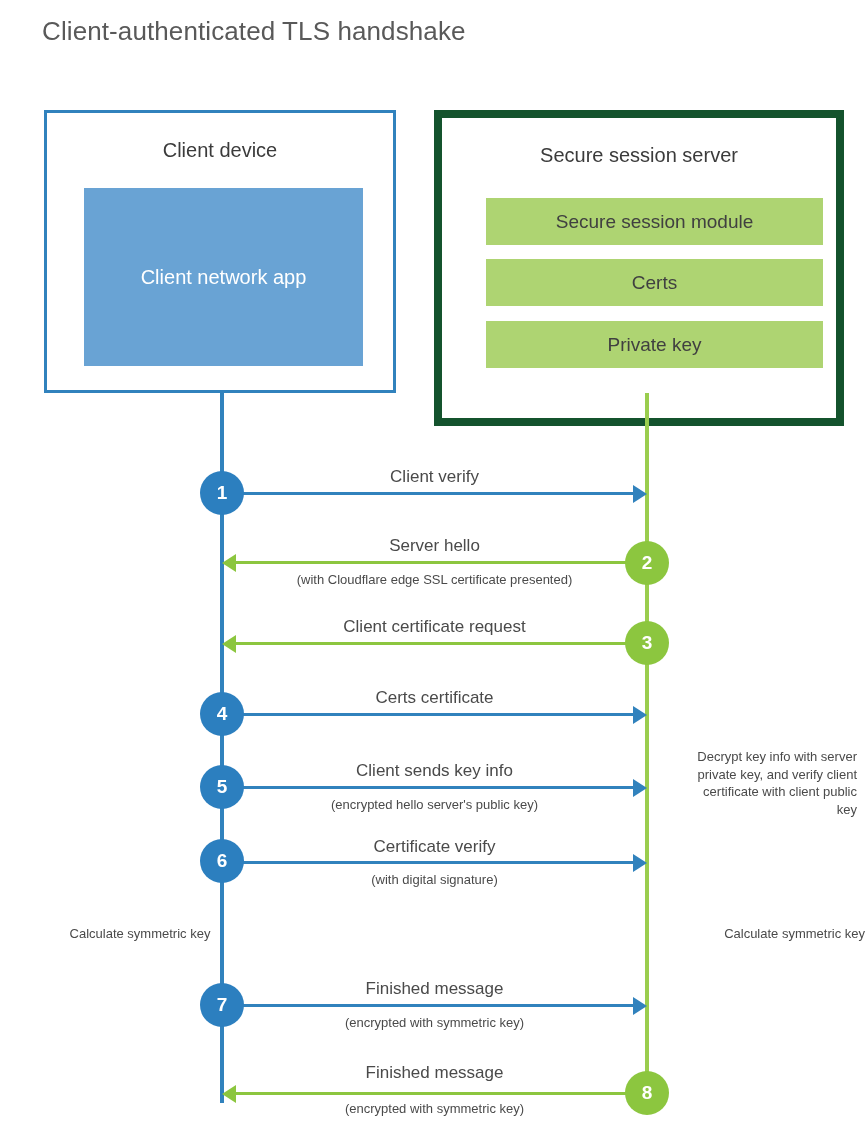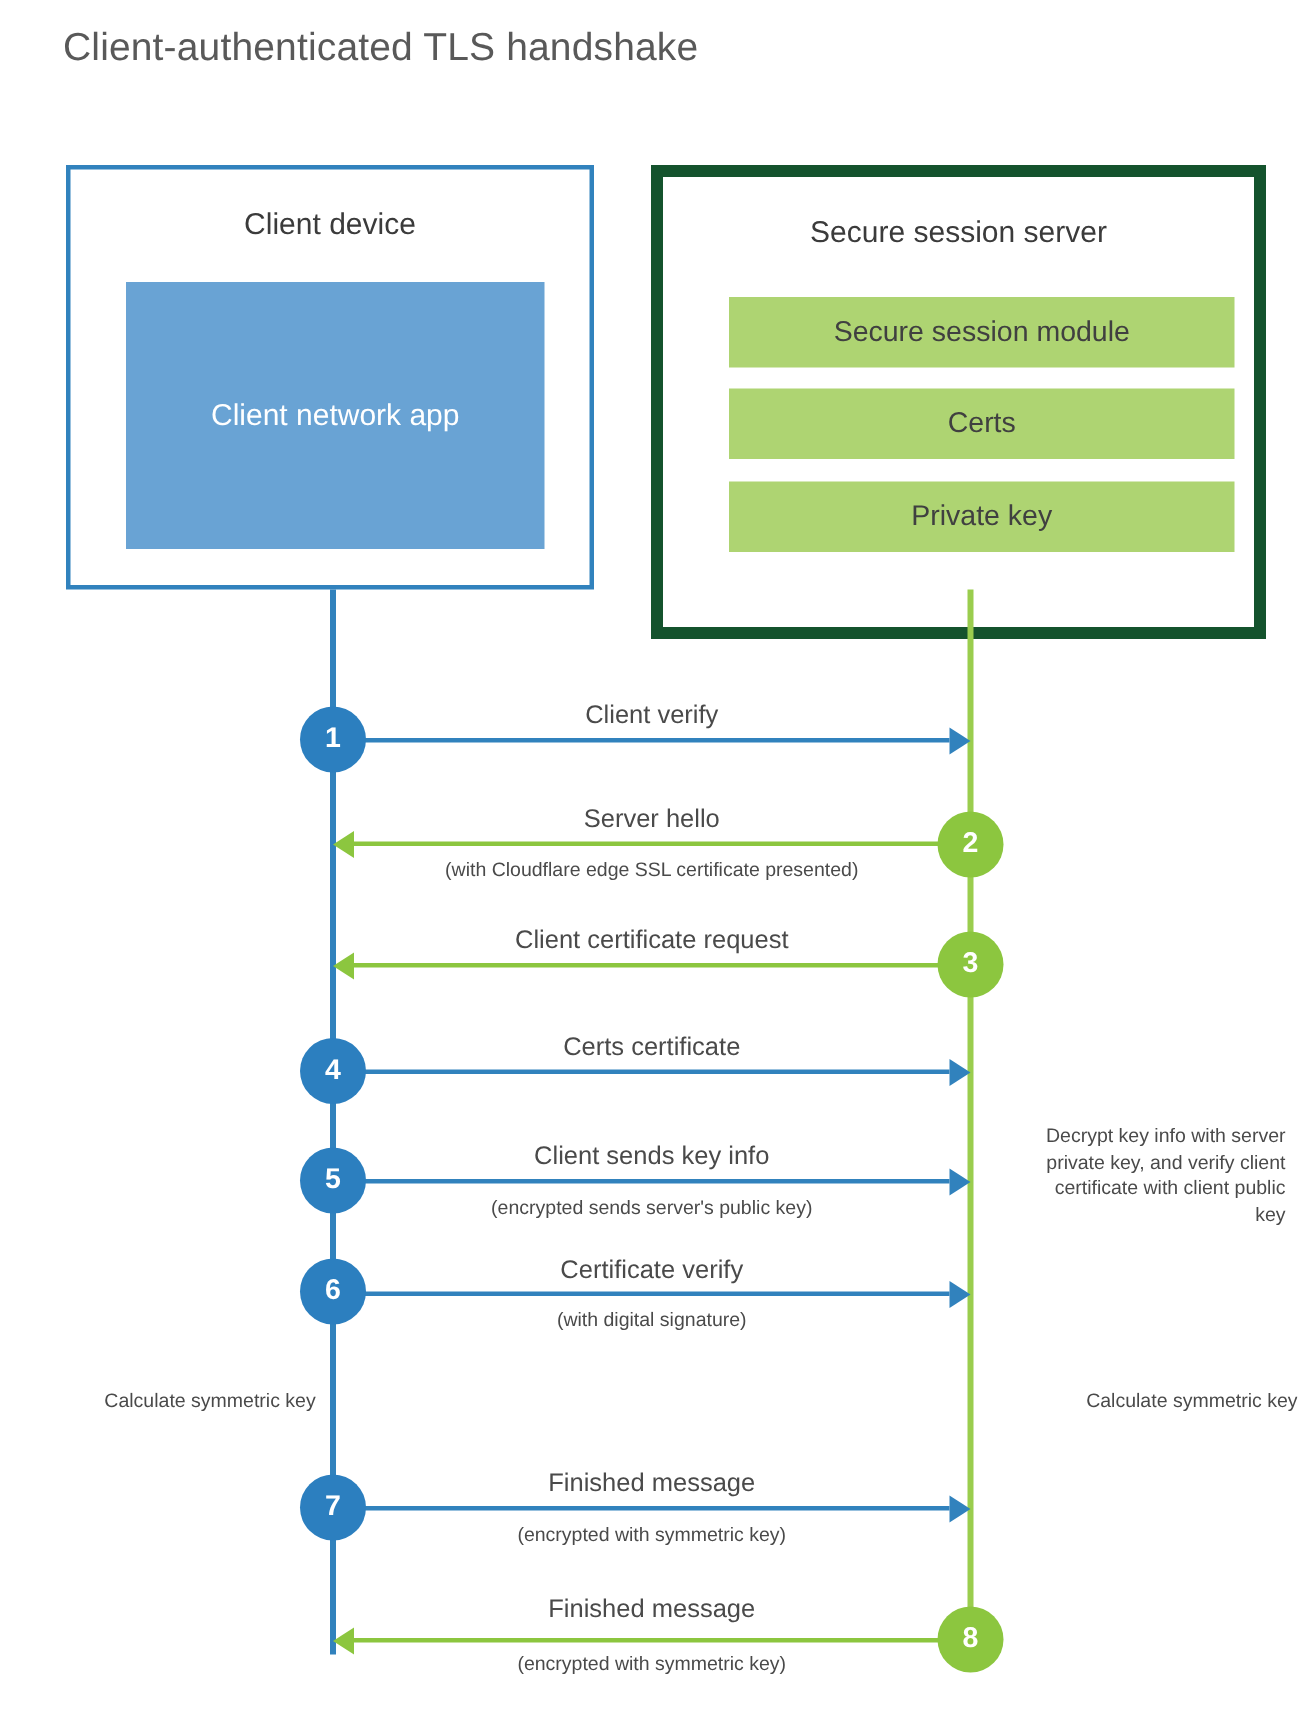--- a/index.html
+++ b/index.html
@@ -213,21 +213,21 @@
   <div class="step-badge green" style="left:613px; top:621px;">3</div>
 
   <div class="msg-label" style="left:210px; top:688px; width:425px;">Certs certificate</div>
   <div class="arrow-line blue" style="left:210px; top:713px; width:411px;"></div>
   <div class="arrow-head right" style="left:621px; top:706px;"></div>
   <div class="step-badge blue" style="left:188px; top:692px;">4</div>
 
   <div class="msg-label" style="left:210px; top:761px; width:425px;">Client sends key info</div>
   <div class="arrow-line blue" style="left:210px; top:786px; width:411px;"></div>
   <div class="arrow-head right" style="left:621px; top:779px;"></div>
-  <div class="msg-sublabel" style="left:210px; top:797px; width:425px;">(encrypted sends server's public key)</div>
+  <div class="msg-sublabel" style="left:210px; top:797px; width:425px;">(encrypted hello server's public key)</div>
   <div class="step-badge blue" style="left:188px; top:765px;">5</div>
 
   <div class="side-note right-col" style="left:657px; top:748px; width:165px;">Decrypt key info with server private key, and verify client certificate with client public key</div>
 
   <div class="msg-label" style="left:210px; top:837px; width:425px;">Certificate verify</div>
   <div class="arrow-line blue" style="left:210px; top:861px; width:411px;"></div>
   <div class="arrow-head right" style="left:621px; top:854px;"></div>
   <div class="msg-sublabel" style="left:210px; top:872px; width:425px;">(with digital signature)</div>
   <div class="step-badge blue" style="left:188px; top:839px;">6</div>
 

